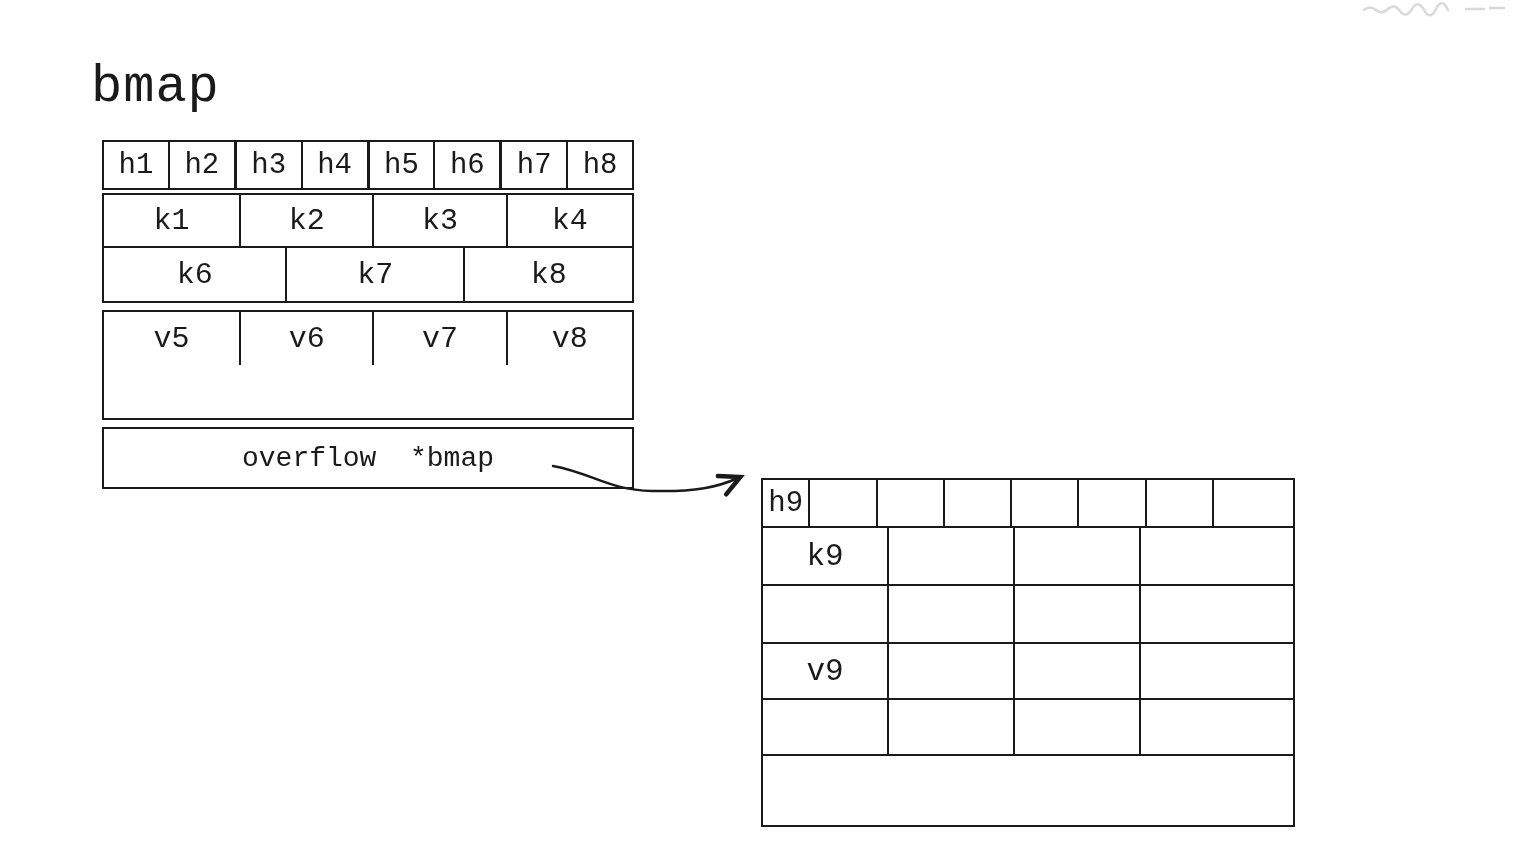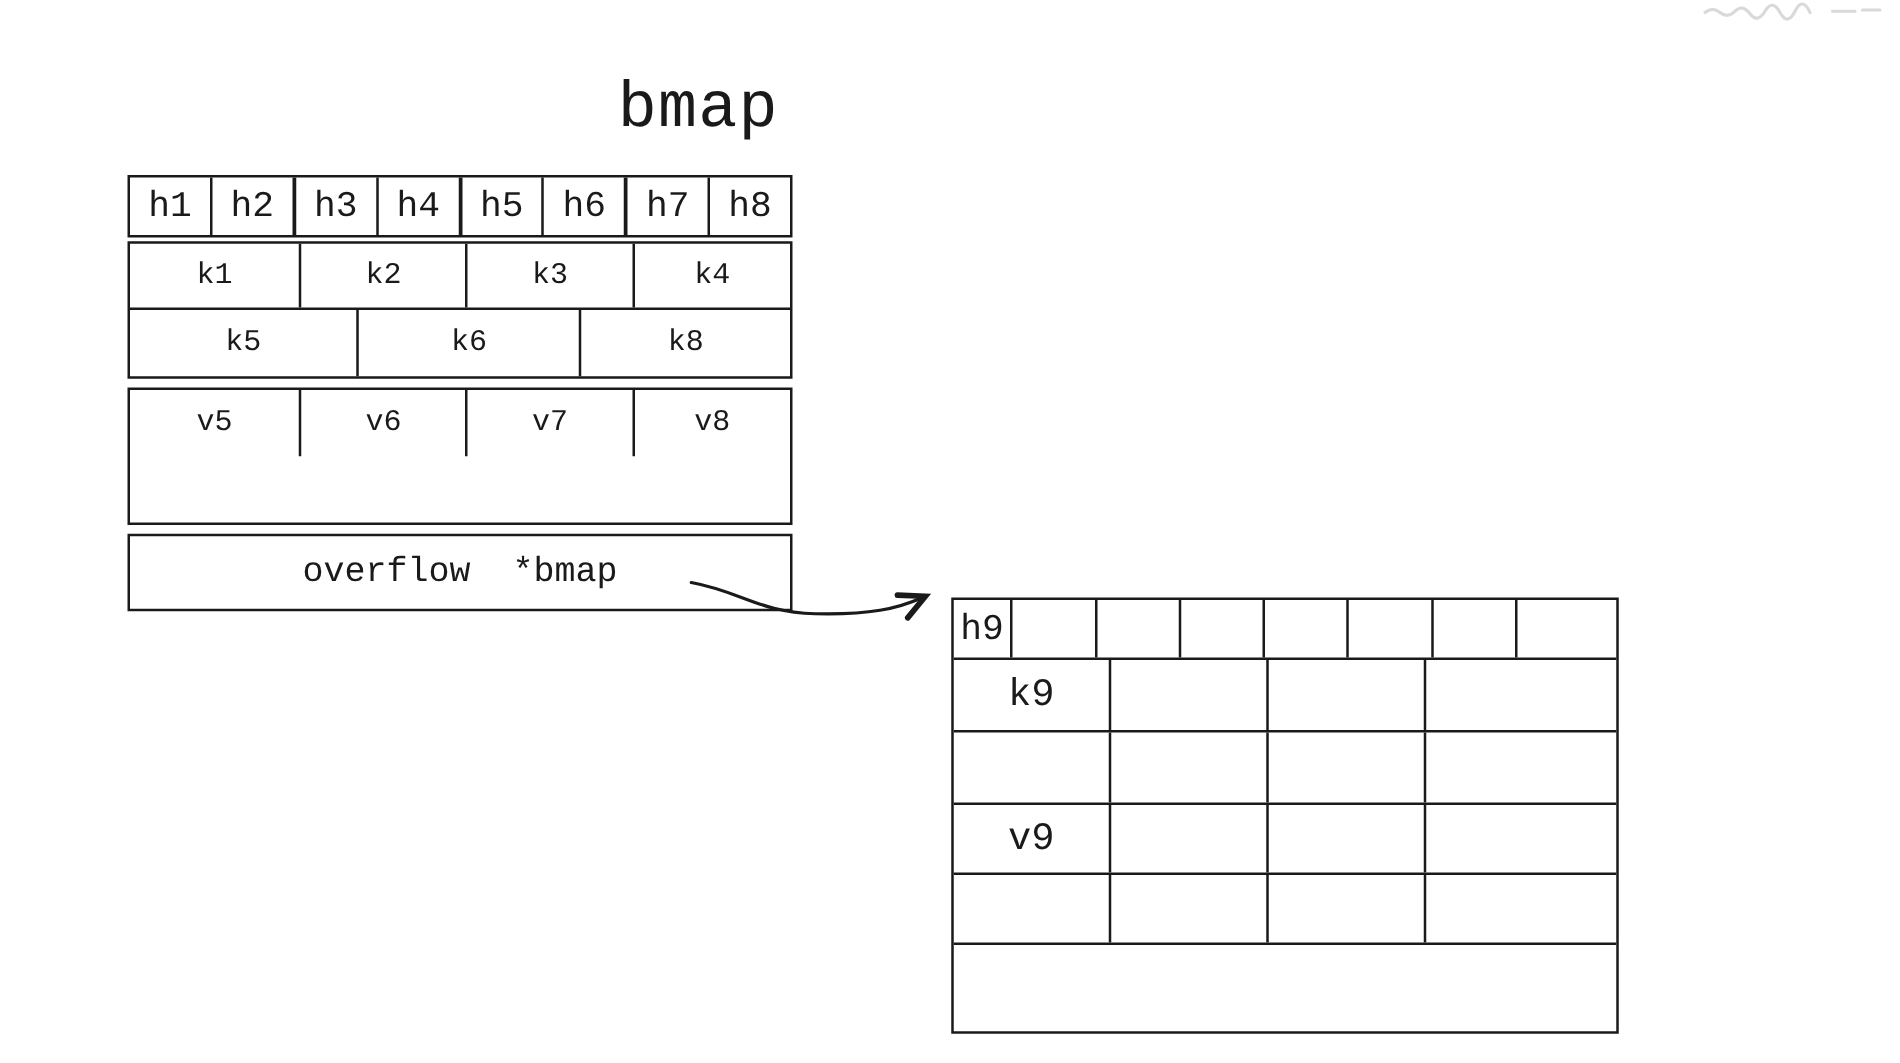--- a/index.html
+++ b/index.html
@@ -9,21 +9,21 @@
     position: relative;
     width: 1520px; height: 850px;
     background: var(--bg);
     overflow: hidden;
     font-family: "Liberation Mono", "DejaVu Sans Mono", monospace;
     color: var(--ink);
   }
   .title {
     position: absolute;
     left: 91px; top: 58px; width: 532px;
-    text-align: right;
+    text-align: left;
     font-size: 52px;
     letter-spacing: 1px;
   }
   .box {
     position: absolute;
     border: 2px solid var(--ink);
     background: var(--bg);
     margin-left: 11px;
   }
   
@@ -34,21 +34,21 @@
   }
   .mt-header .cell:nth-child(even):not(:last-child) { border-right-width: 3px; }
   .mt-header .cell:last-child { border-right: none; }
 
   .mt-keys   { left: 91px; top: 193px; width: 532px; height: 110px; }
   .mt-values { left: 91px; top: 310px; width: 532px; height: 110px; }
   .row4 { display: flex; height: 53px; }
   .row4.first { border-bottom: 2px solid var(--ink); }
   .row4 .cell {
     flex: 1.33; display: flex; align-items: center; justify-content: center;
-    font-size: 24px; border-right: 2px solid var(--ink);
+    font-size: 30px; border-right: 2px solid var(--ink);
   }
   .row4 .cell:last-child { border-right: none; flex: 1.26; }
   .row4 .cell:first-child { flex: 1.37; }
 
   .mt-overflow {
     left: 91px; top: 427px; width: 532px; height: 62px;
     display: flex; align-items: center; justify-content: center;
     font-size: 28px; white-space: pre;
   }
 
@@ -104,22 +104,22 @@
   </div>
 
   <div class="box mt-keys">
     <div class="row4 first">
       <div class="cell">k1</div>
       <div class="cell">k2</div>
       <div class="cell">k3</div>
       <div class="cell">k4</div>
     </div>
     <div class="row4">
-      <div class="cell">k5</div>
       <div class="cell">k6</div>
+      <div class="cell">k7</div>
       <div class="cell">k8</div>
     </div>
   </div>
 
   <div class="box mt-values">
     <div class="row4">
       <div class="cell">v5</div>
       <div class="cell">v6</div>
       <div class="cell">v7</div>
       <div class="cell">v8</div>

